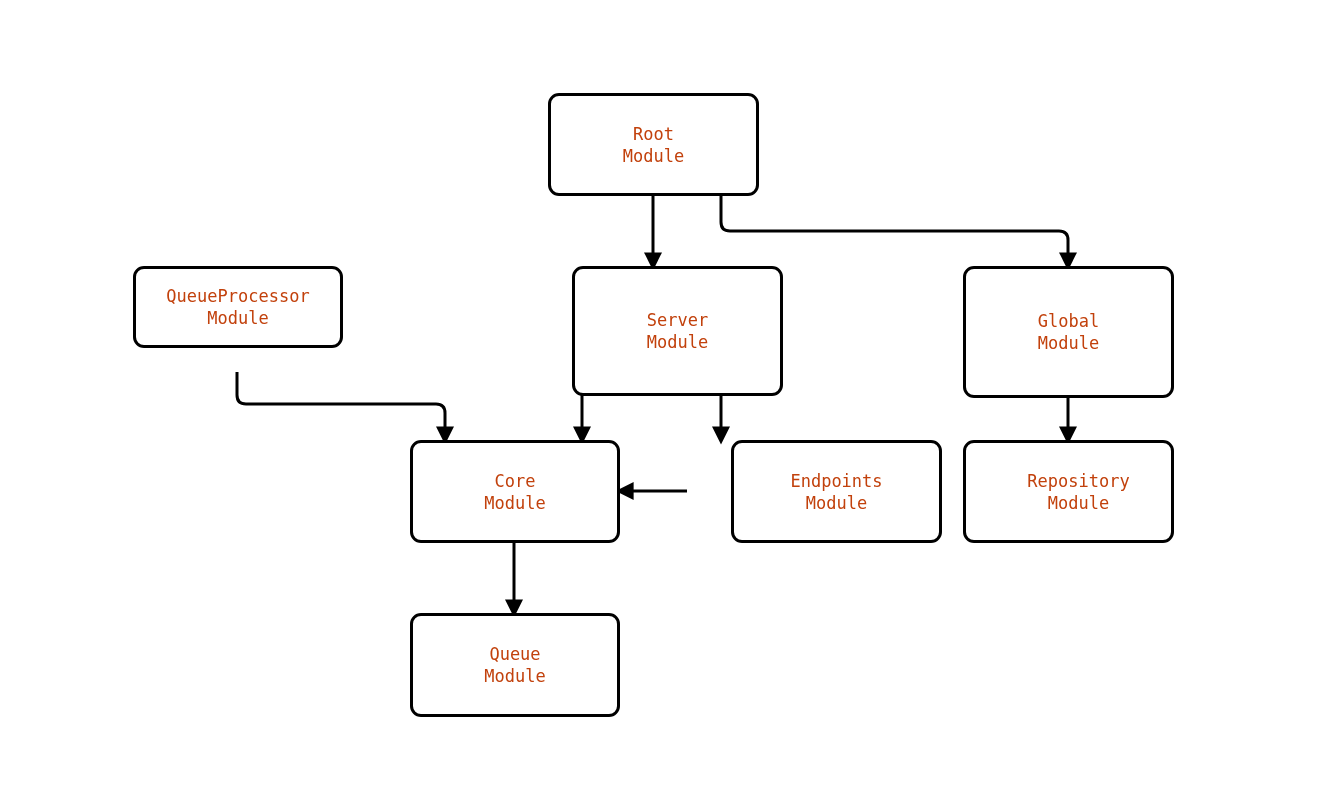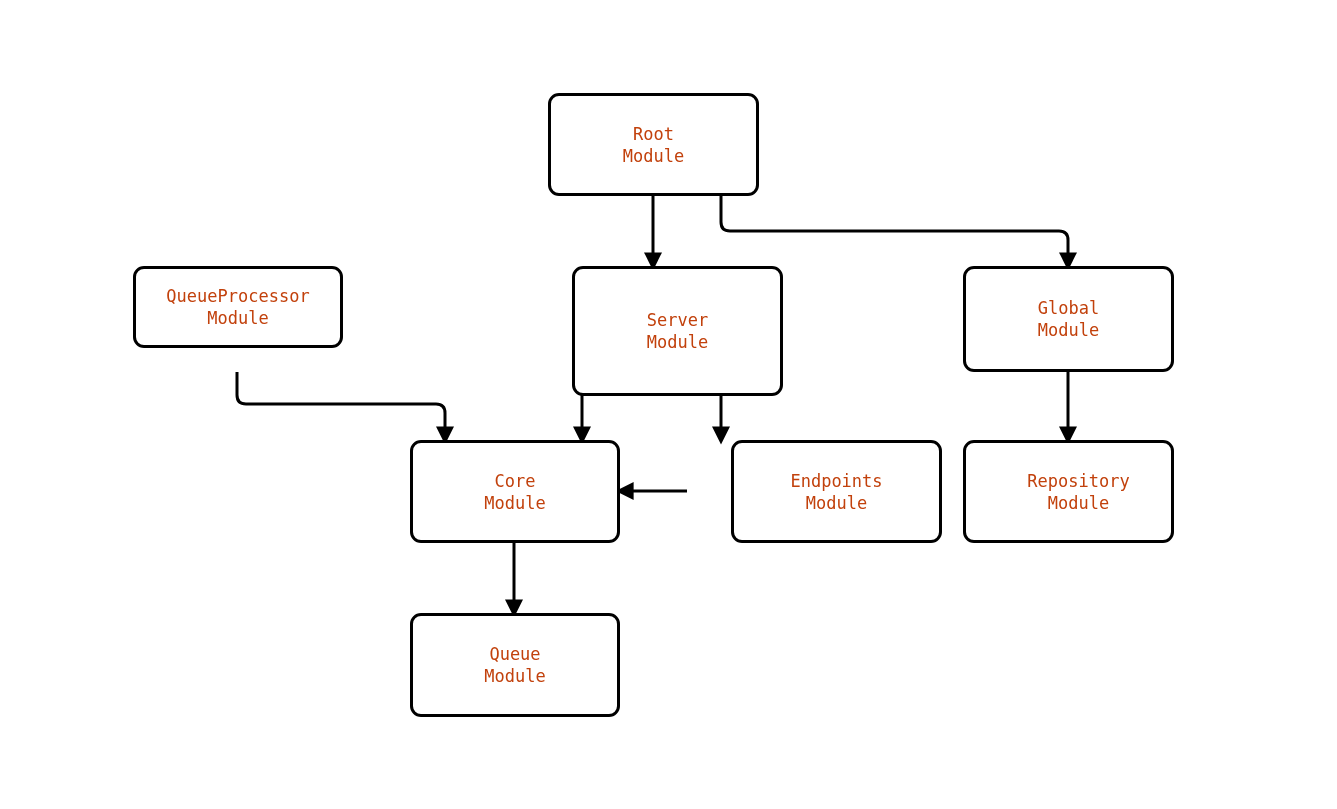--- a/index.html
+++ b/index.html
@@ -79,21 +79,21 @@
   <div class="node" style="left: 133px; top: 266px; width: 210px; height: 82px; border-color: rgb(0, 0, 0);">
     <span class="node-label">QueueProcessor</span>
     <span class="node-label">Module</span>
   </div>
 
   <div class="node" style="left: 548px; top: 266px; width: 211px; height: 130px; border-color: rgb(0, 0, 0); margin-left: 24px;">
     <span class="node-label">Server</span>
     <span class="node-label">Module</span>
   </div>
 
-  <div class="node" style="left: 963px; top: 266px; width: 211px; height: 106px; border-color: rgb(0, 0, 0);">
+  <div class="node" style="left: 963px; top: 266px; width: 211px; height: 132px; border-color: rgb(0, 0, 0);">
     <span class="node-label">Global</span>
     <span class="node-label">Module</span>
   </div>
 
   <div class="node" style="left: 410px; top: 440px; width: 210px; height: 103px; border-color: rgb(0, 0, 0); align-items: center;">
     <span class="node-label">Core</span>
     <span class="node-label">Module</span>
   </div>
 
   <div class="node" style="left: 687px; top: 440px; width: 211px; height: 103px; border-color: rgb(0, 0, 0); margin-left: 44px;">

